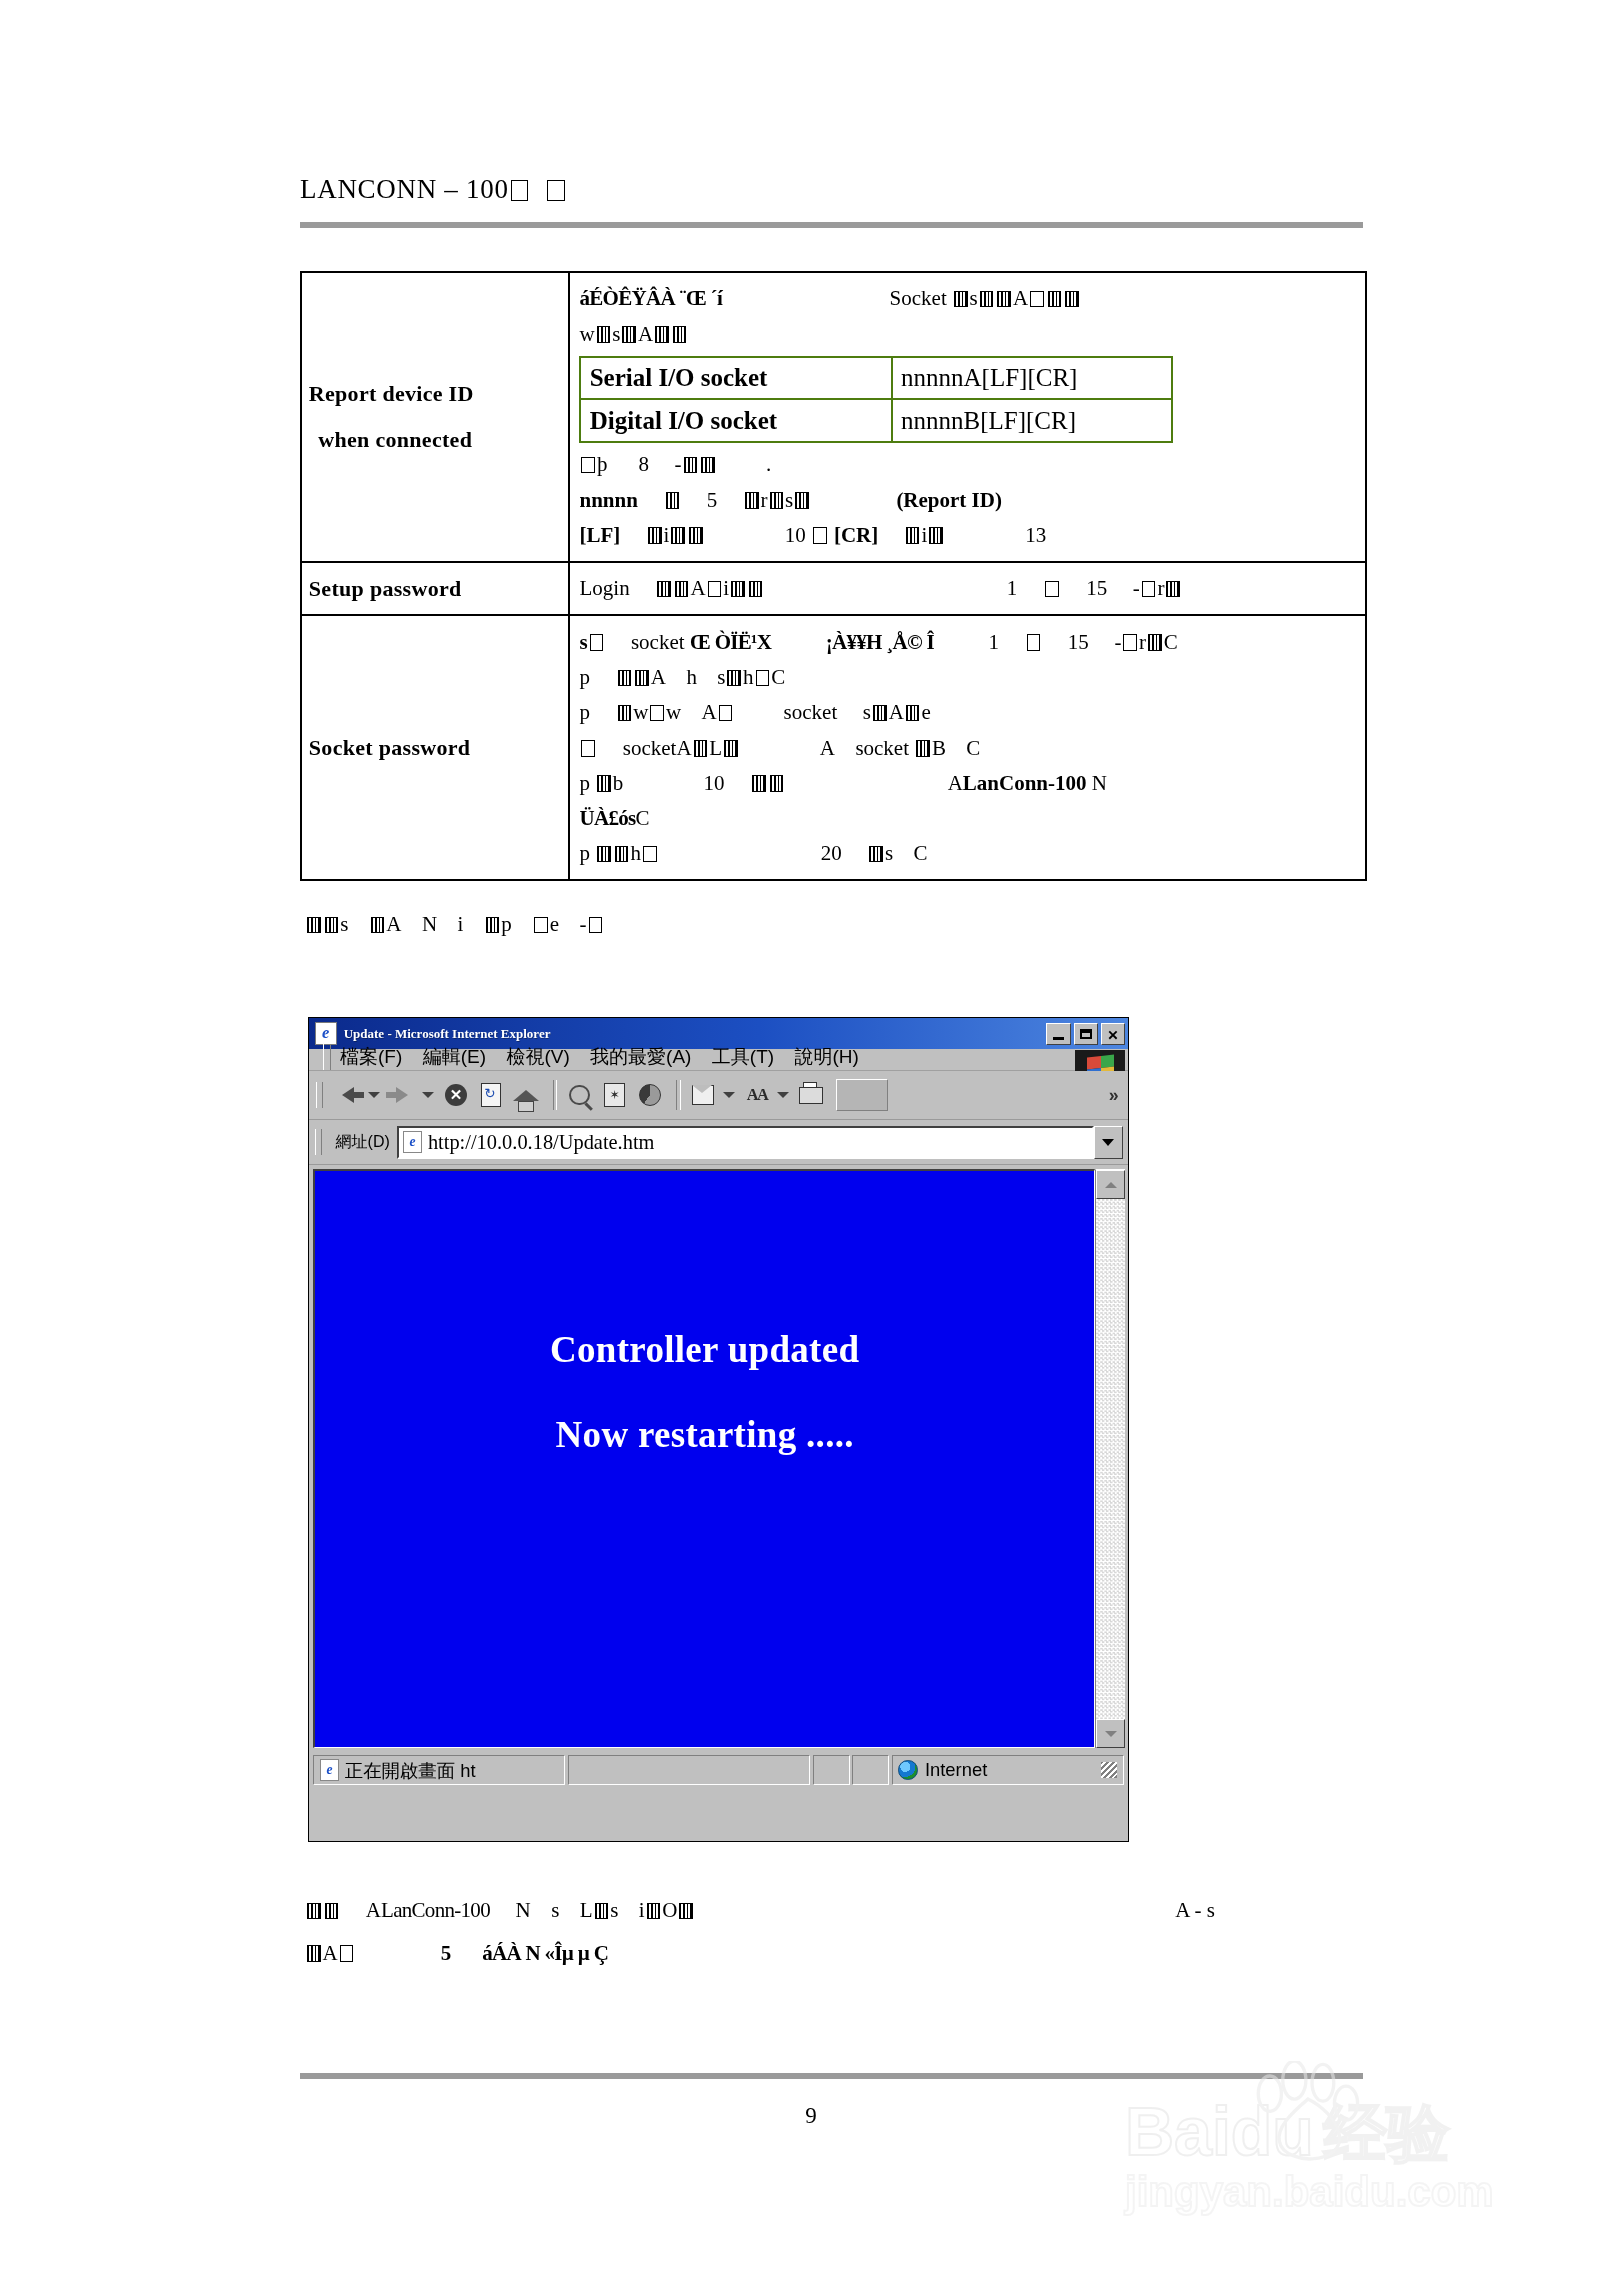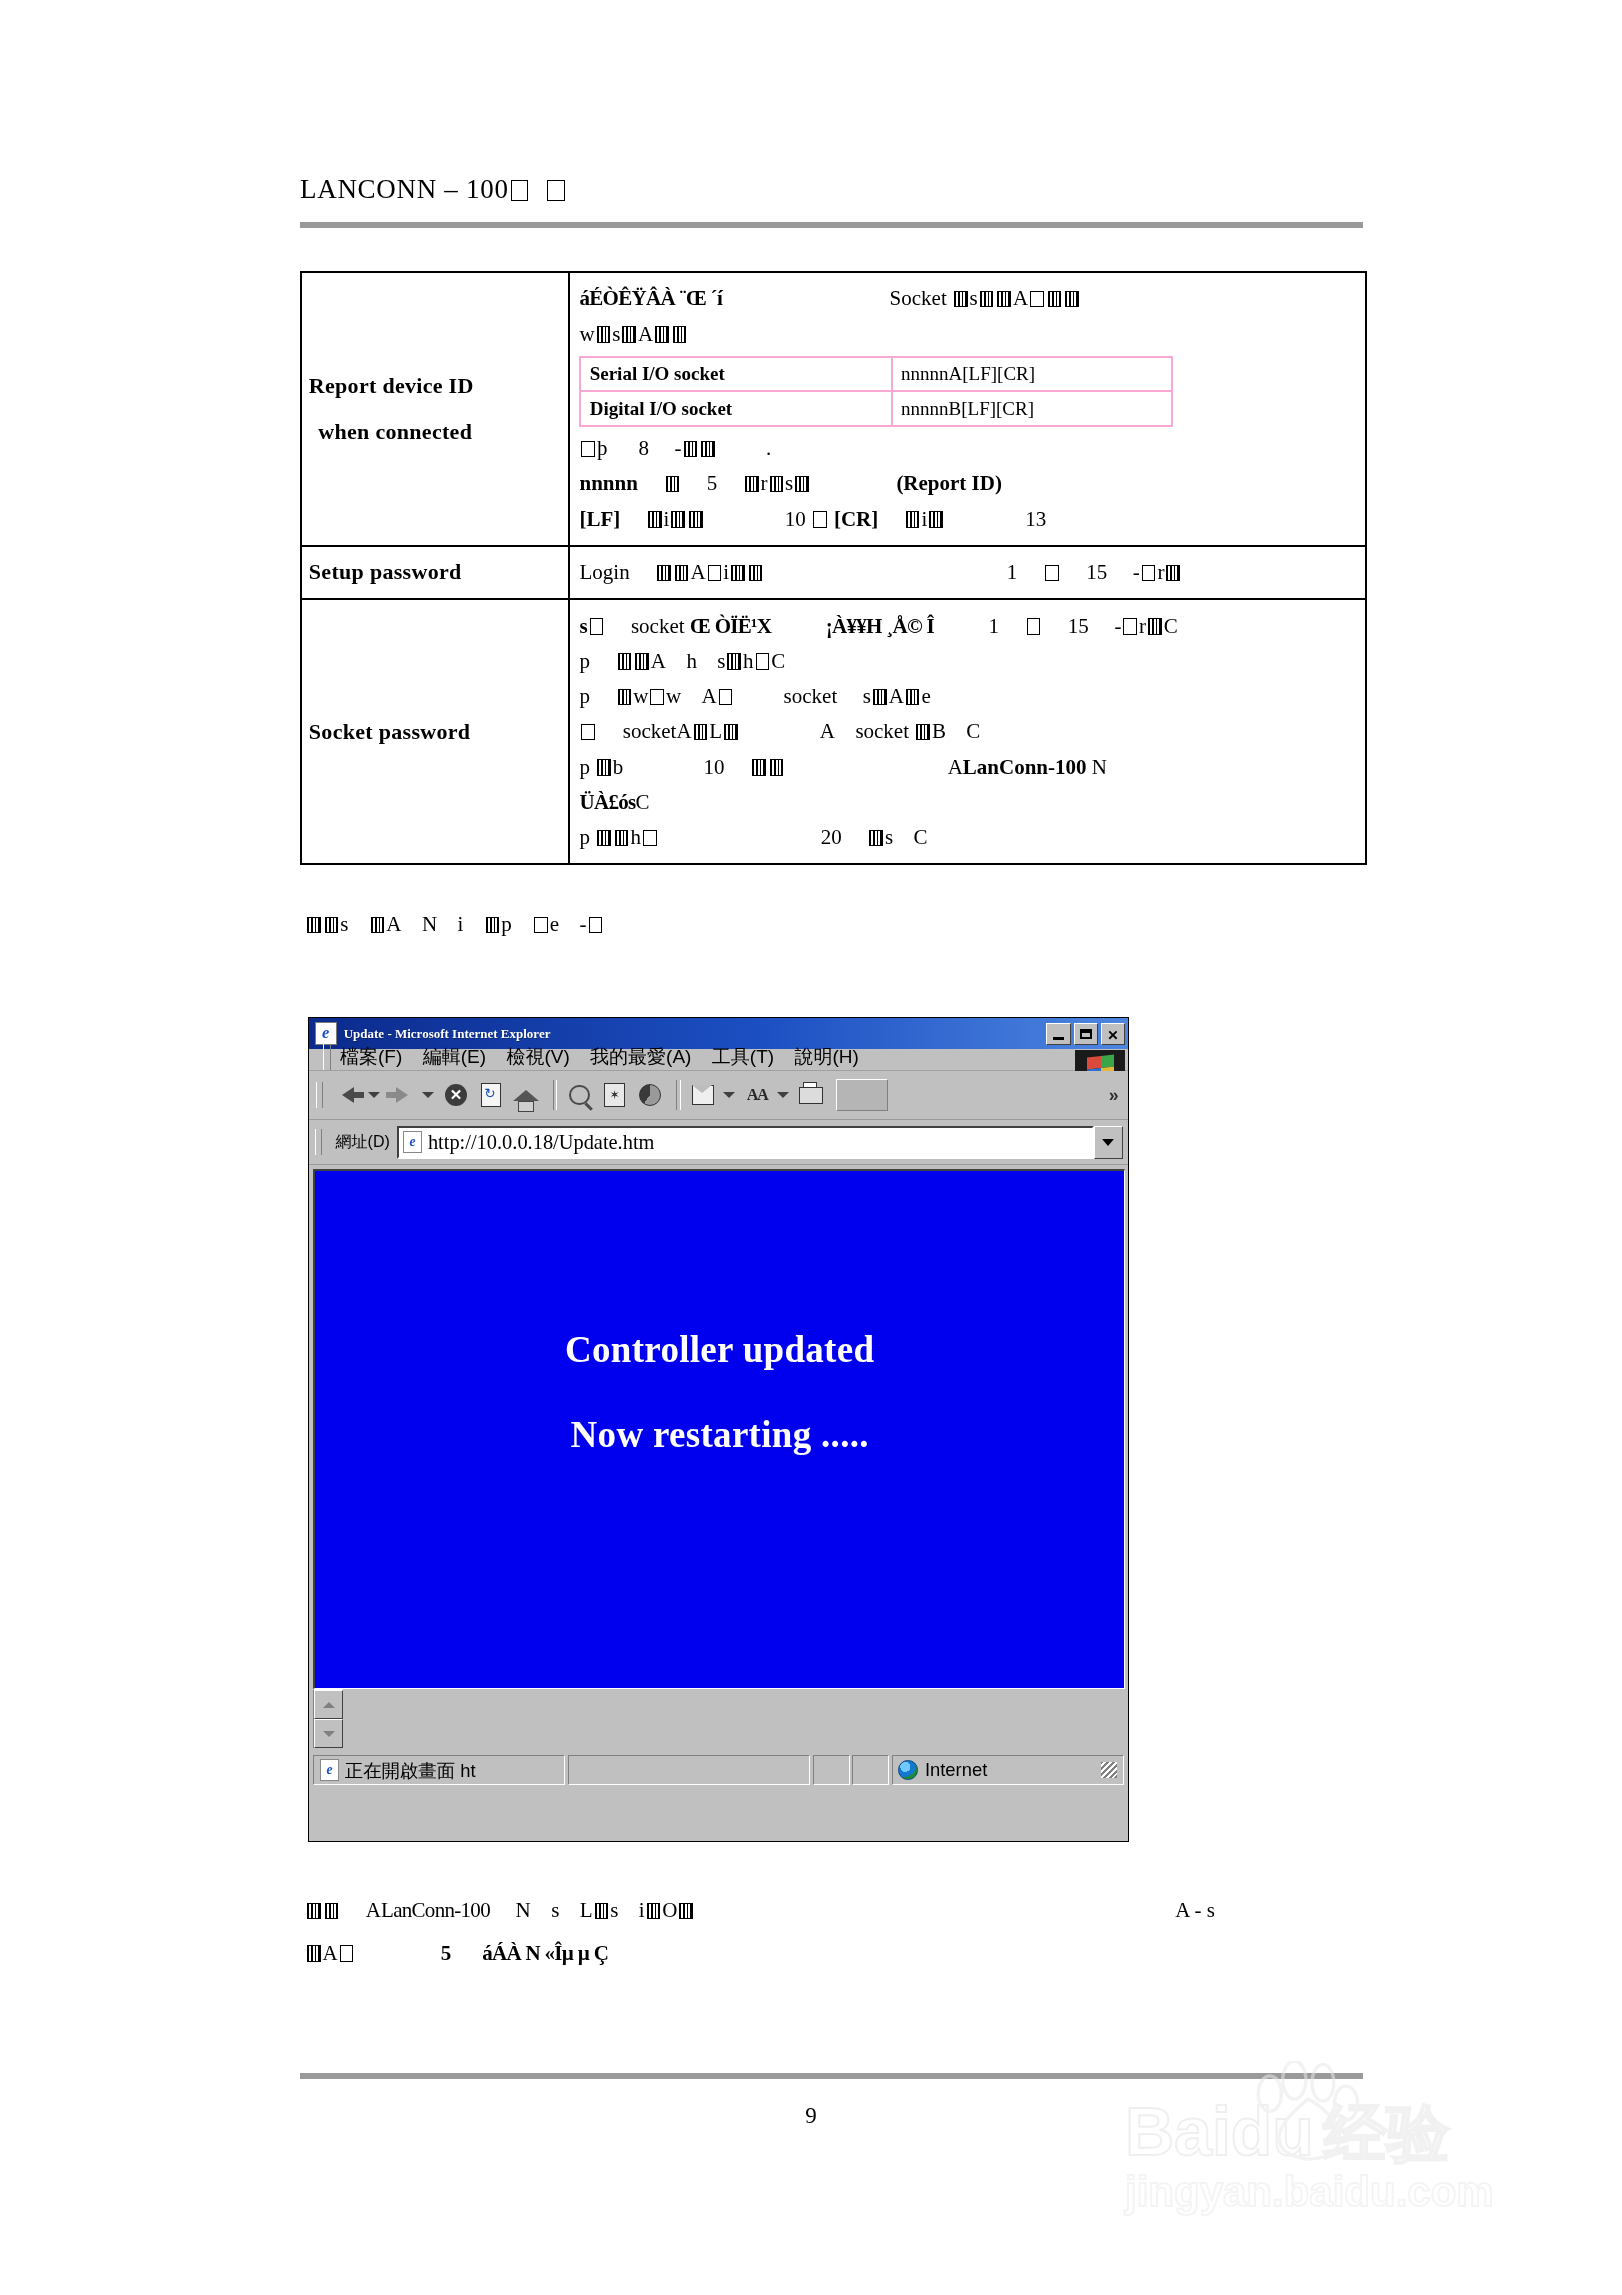--- a/index.html
+++ b/index.html
@@ -68,23 +68,23 @@
   .label-l2 { display:block; padding-left:9.5px; margin-top:12.3px; }
   .body-cell { padding-left:9.5px !important; }
 
   .nested-table {
     border-collapse:collapse;
     margin:5.5px 0 5.5px 0;
     table-layout:fixed;
     width:558px;
   }
   .nested-table td {
-    border:2px solid #f9a8d4;
+    border:2px solid #4d7c0f;
     padding:3.4px 8.2px;
-    font-size:19px;
+    font-size:25px;
     line-height:1.35;
     margin-top:31px;
   }
   .nested-table td.nt-label { width:293px; font-weight:bold; }
   .nested-table td.nt-val { width:262px; font-weight:normal; }
 
   .row-line { white-space:nowrap; margin:2.7px 0; }
   .gap-l { display:inline-block; width:75px; }
   .gap-m { display:inline-block; width:44px; }
   .gap-s { display:inline-block; width:20.4px; }
@@ -230,21 +230,20 @@
   .caret-dn { width:0;height:0;border-left:6.8px solid transparent;border-right:6.8px solid transparent;
               border-top:7.5px solid #000; }
 
   .ie-content-wrap {
     position:relative;
     height:586px;
     background:#c0c0c0;
     padding:4.1px 2.7px 2.7px 4.1px;
     box-sizing:border-box;
     display:flex;
-    flex-direction:column;
   }
   .ie-canvas {
     flex:1; background:#0000ee;
     border-top:2px solid #404040; border-left:2px solid #404040;
     border-right:1.4px solid #fff; border-bottom:1.4px solid #fff;
     box-sizing:border-box;
     display:flex; flex-direction:column;
     align-items:center; justify-content:flex-start;
     padding-top:157px;
   }

